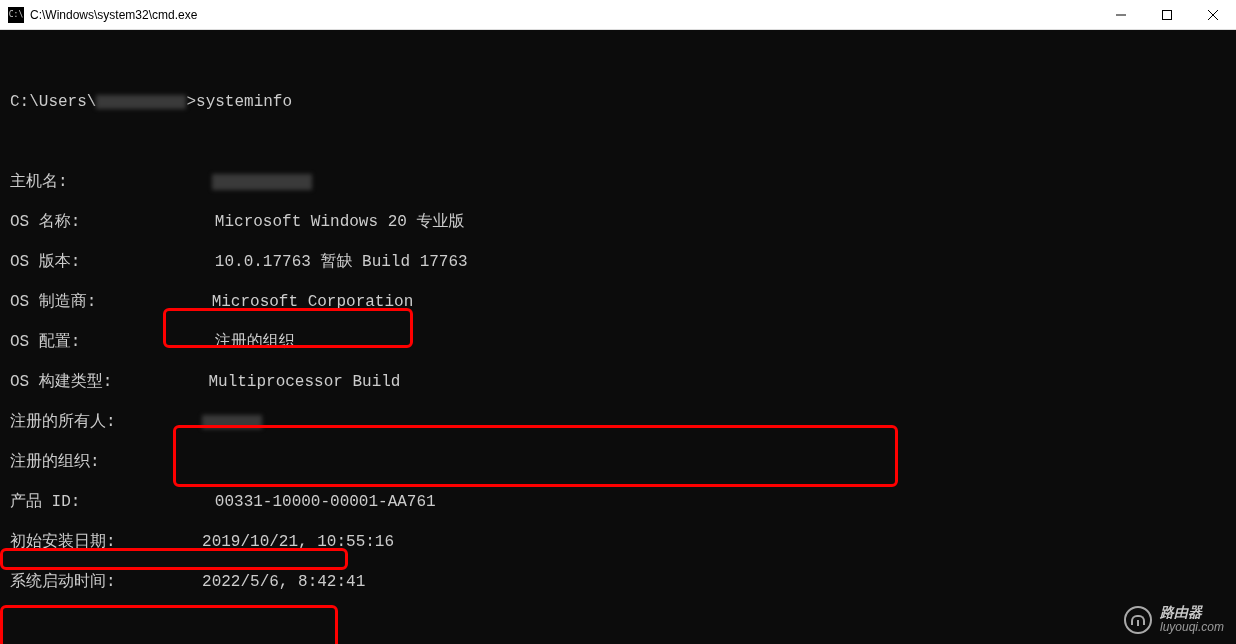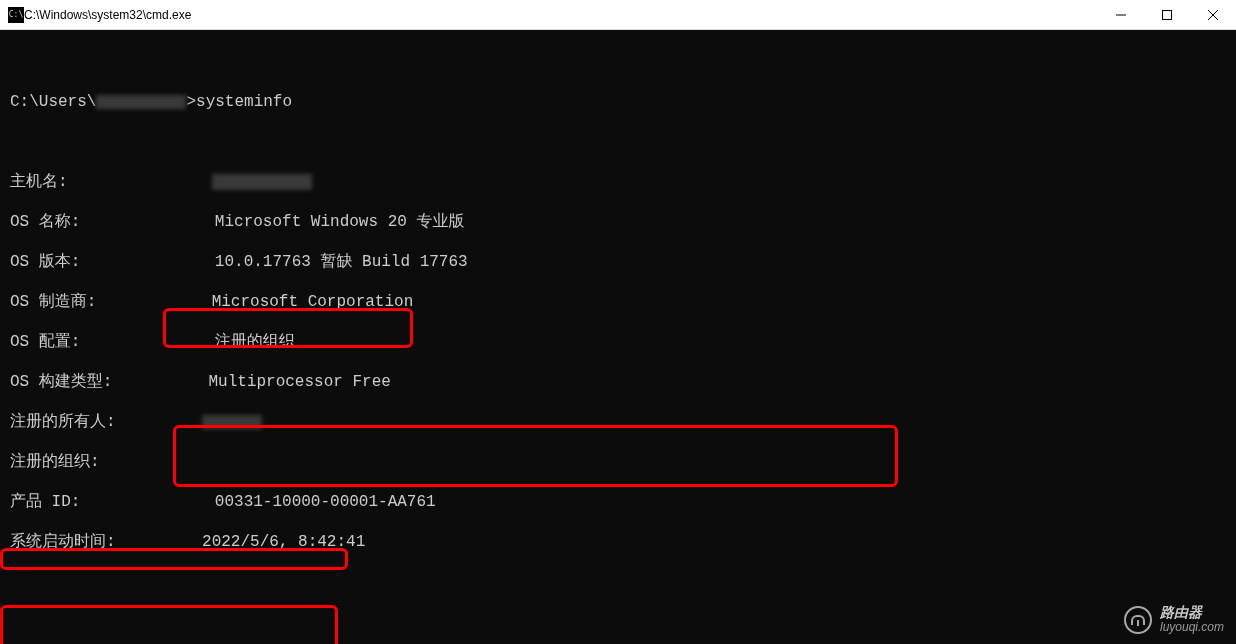--- a/index.html
+++ b/index.html
@@ -28,21 +28,21 @@
     align-items: center;
     justify-content: center;
   }
   .tb-icon span {
     color: #ccc;
     font-size: 8px;
     font-family: monospace;
     line-height: 1;
   }
   .tb-title {
-    margin-left: 0;
+    margin-left: 6px;
     font-size: 12px;
     font-family: "Segoe UI", sans-serif;
     color: #000;
   }
   .tb-controls {
     position: absolute;
     right: 0;
     top: 0;
     height: 30px;
     display: flex;
@@ -153,24 +153,25 @@
 
 <div class="terminal">
 <span class="line"> </span>
 <span class="line"><span>C:\Users\</span><span class="redacted" style="width:90px;height:14px;"></span><span>&gt;systeminfo</span></span>
 <span class="line"> </span>
 <span class="line"><span>主机名:</span>               <span class="redacted" style="width:100px;height:16px;"></span></span>
 <span class="line"><span>OS 名称:</span>              <span>Microsoft Windows 20 专业版</span></span>
 <span class="line"><span>OS 版本:</span>              <span>10.0.17763 暂缺 Build 17763</span></span>
 <span class="line"><span>OS 制造商:</span>            <span>Microsoft Corporation</span></span>
 <span class="line"><span>OS 配置:</span>              <span>注册的组织</span></span>
-<span class="line"><span>OS 构建类型:</span>          <span>Multiprocessor Free</span></span>
+<span class="line"><span>OS 构建类型:</span>          <span>Multiprocessor Build</span></span>
 <span class="line"><span>注册的所有人:</span>         <span class="redacted" style="width:60px;height:14px;"></span></span>
 <span class="line"><span>注册的组织:</span></span>
 <span class="line"><span>产品 ID:</span>              <span>00331-10000-00001-AA761</span></span>
+<span class="line"><span>初始安装日期:</span>         <span>2019/10/21, 10:55:16</span></span>
 <span class="line"><span>系统启动时间:</span>         <span>2022/5/6, 8:42:41</span></span>
 
 
 
 
 
 
 
 
 

